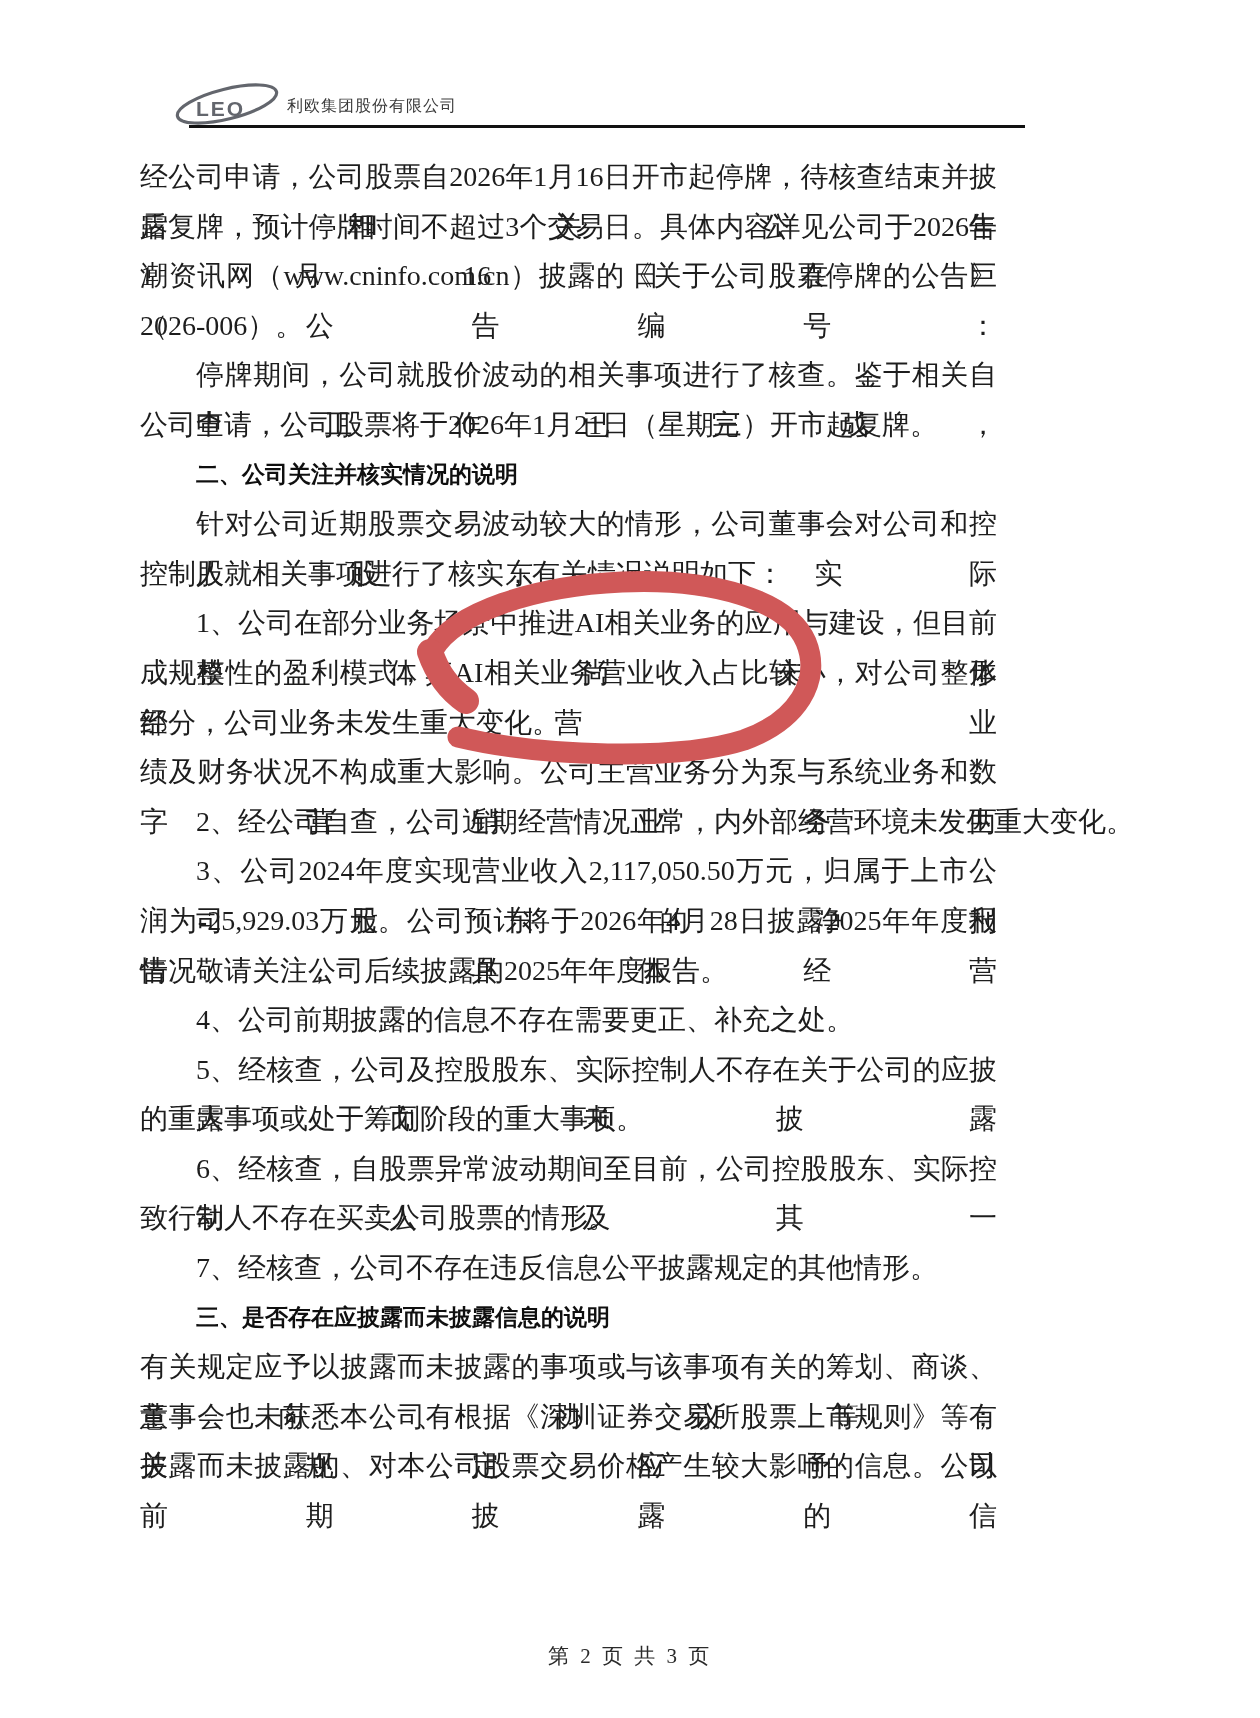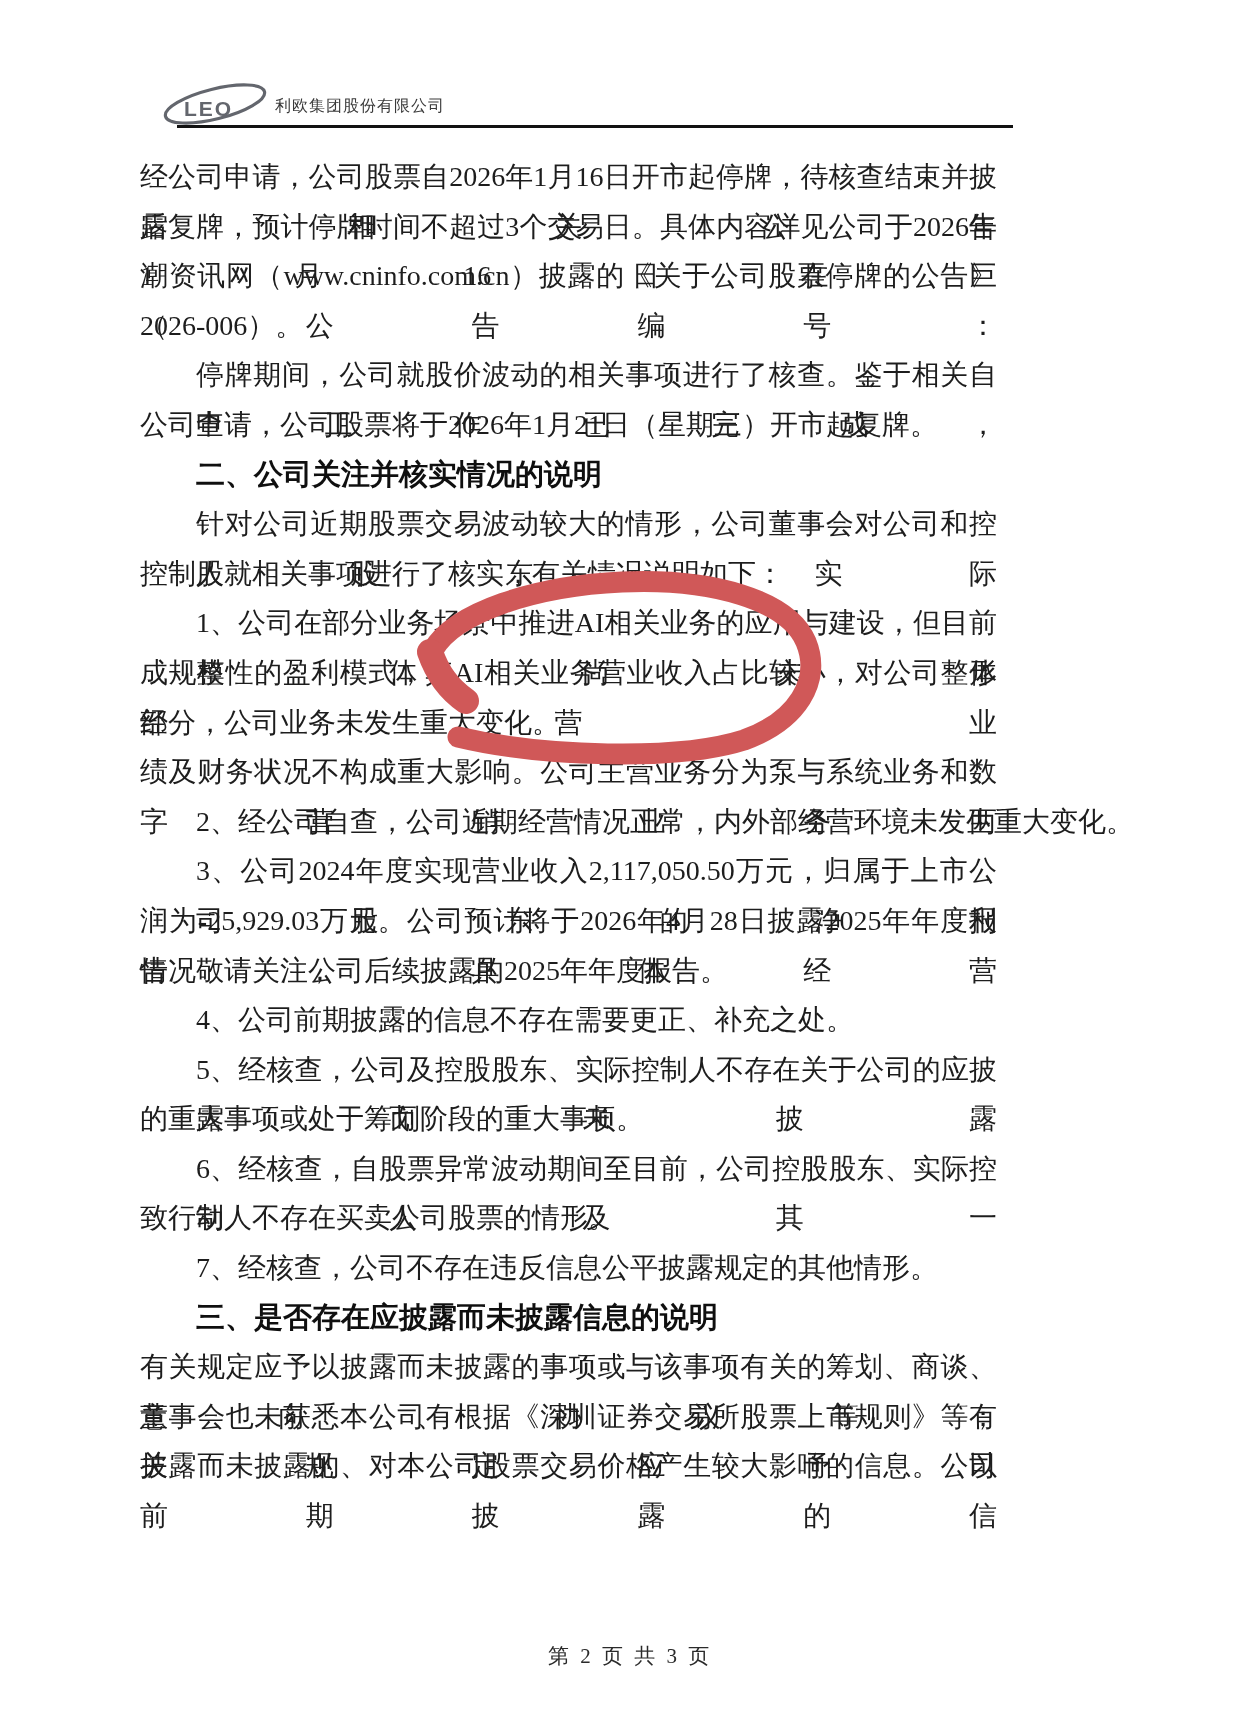--- a/index.html
+++ b/index.html
@@ -5,21 +5,21 @@
   html,body{margin:0;padding:0;background:#ffffff;}
   #page{
     position:relative;
     width:1260px;height:1718px;
     background:#ffffff;
     overflow:hidden;
     font-family:"Liberation Serif","DejaVu Serif",serif;
     color:#1d1d1d;
   }
   
-  #header{position:absolute;left:0;top:0;width:1024px;height:132px;}
+  #header{position:absolute;left:12px;top:0;width:1024px;height:132px;}
   #logo{position:absolute;left:160px;top:82px;width:110px;height:46px;}
   #logo svg{position:absolute;left:0;top:0;}
   #logo .leo-text{
     position:absolute;left:24px;top:15px;
     font-family:"Liberation Sans","DejaVu Sans",sans-serif;
     font-weight:bold;font-size:21px;letter-spacing:2px;color:#63666d;
   }
   #company-name{
     position:absolute;left:275px;top:96px;
     font-size:16px;color:#3a3a3a;letter-spacing:1px;
@@ -35,21 +35,21 @@
   }
   .line{height:49.6px;white-space:nowrap;}
   .line.justify{
     white-space:normal;
     text-align:justify;
     text-align-last:justify;
   }
   .line.indent{padding-left:56px;}
   .line.heading{
     font-family:"Liberation Sans","DejaVu Sans",sans-serif;
-    font-weight:bold;color:#0f0f0f;font-size:29px;
+    font-weight:bold;color:#0f0f0f;font-size:23px;
   }
   
   #annotation-overlay{
     position:absolute;left:0;top:0;width:1260px;height:1718px;
     pointer-events:none;
   }
   
   #footer{
     position:absolute;left:0;top:1642px;width:1260px;
     text-align:center;font-size:21px;color:#2a2a2a;letter-spacing:3px;

